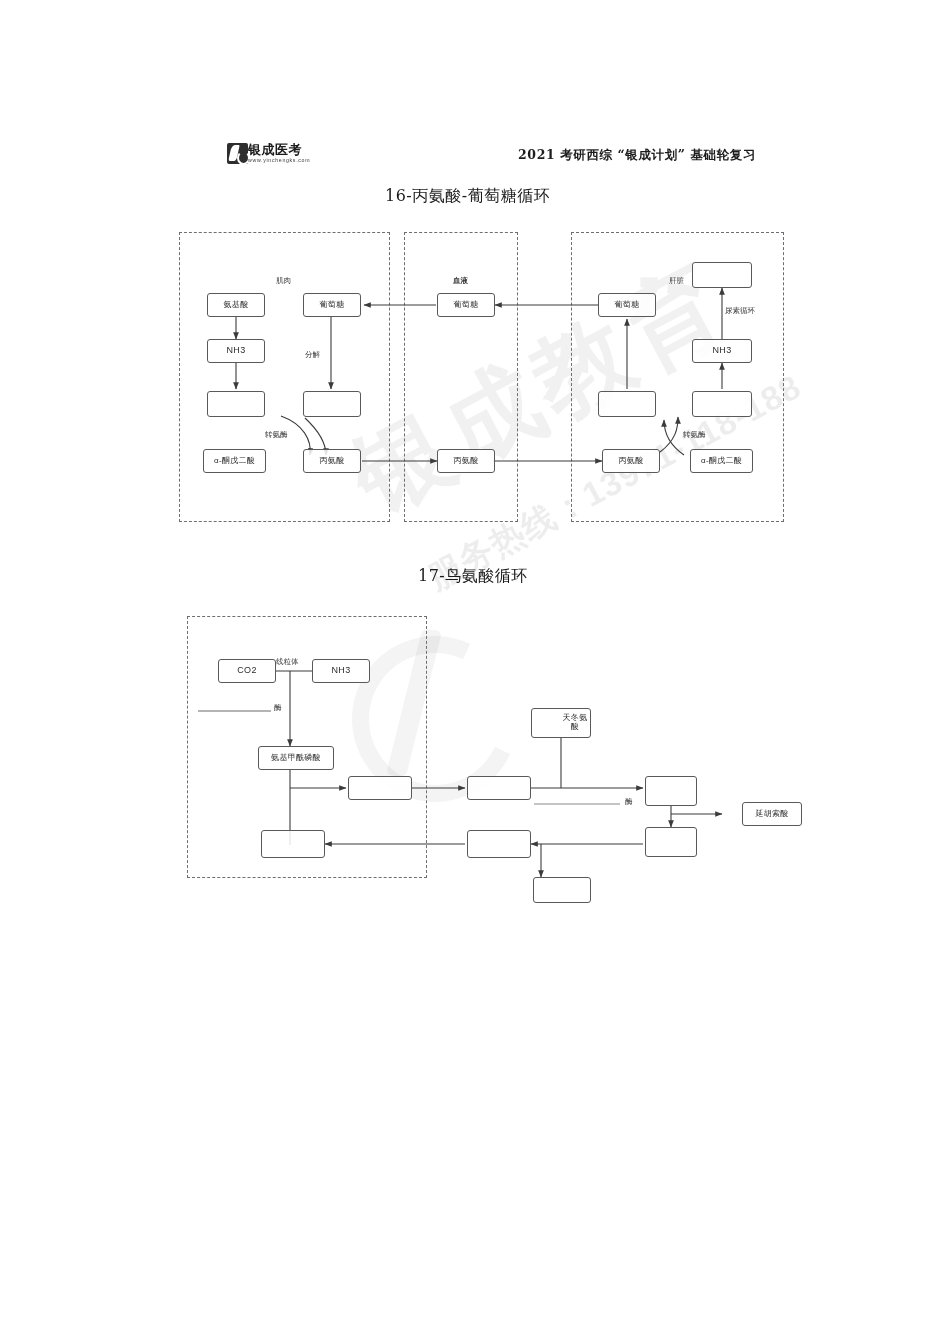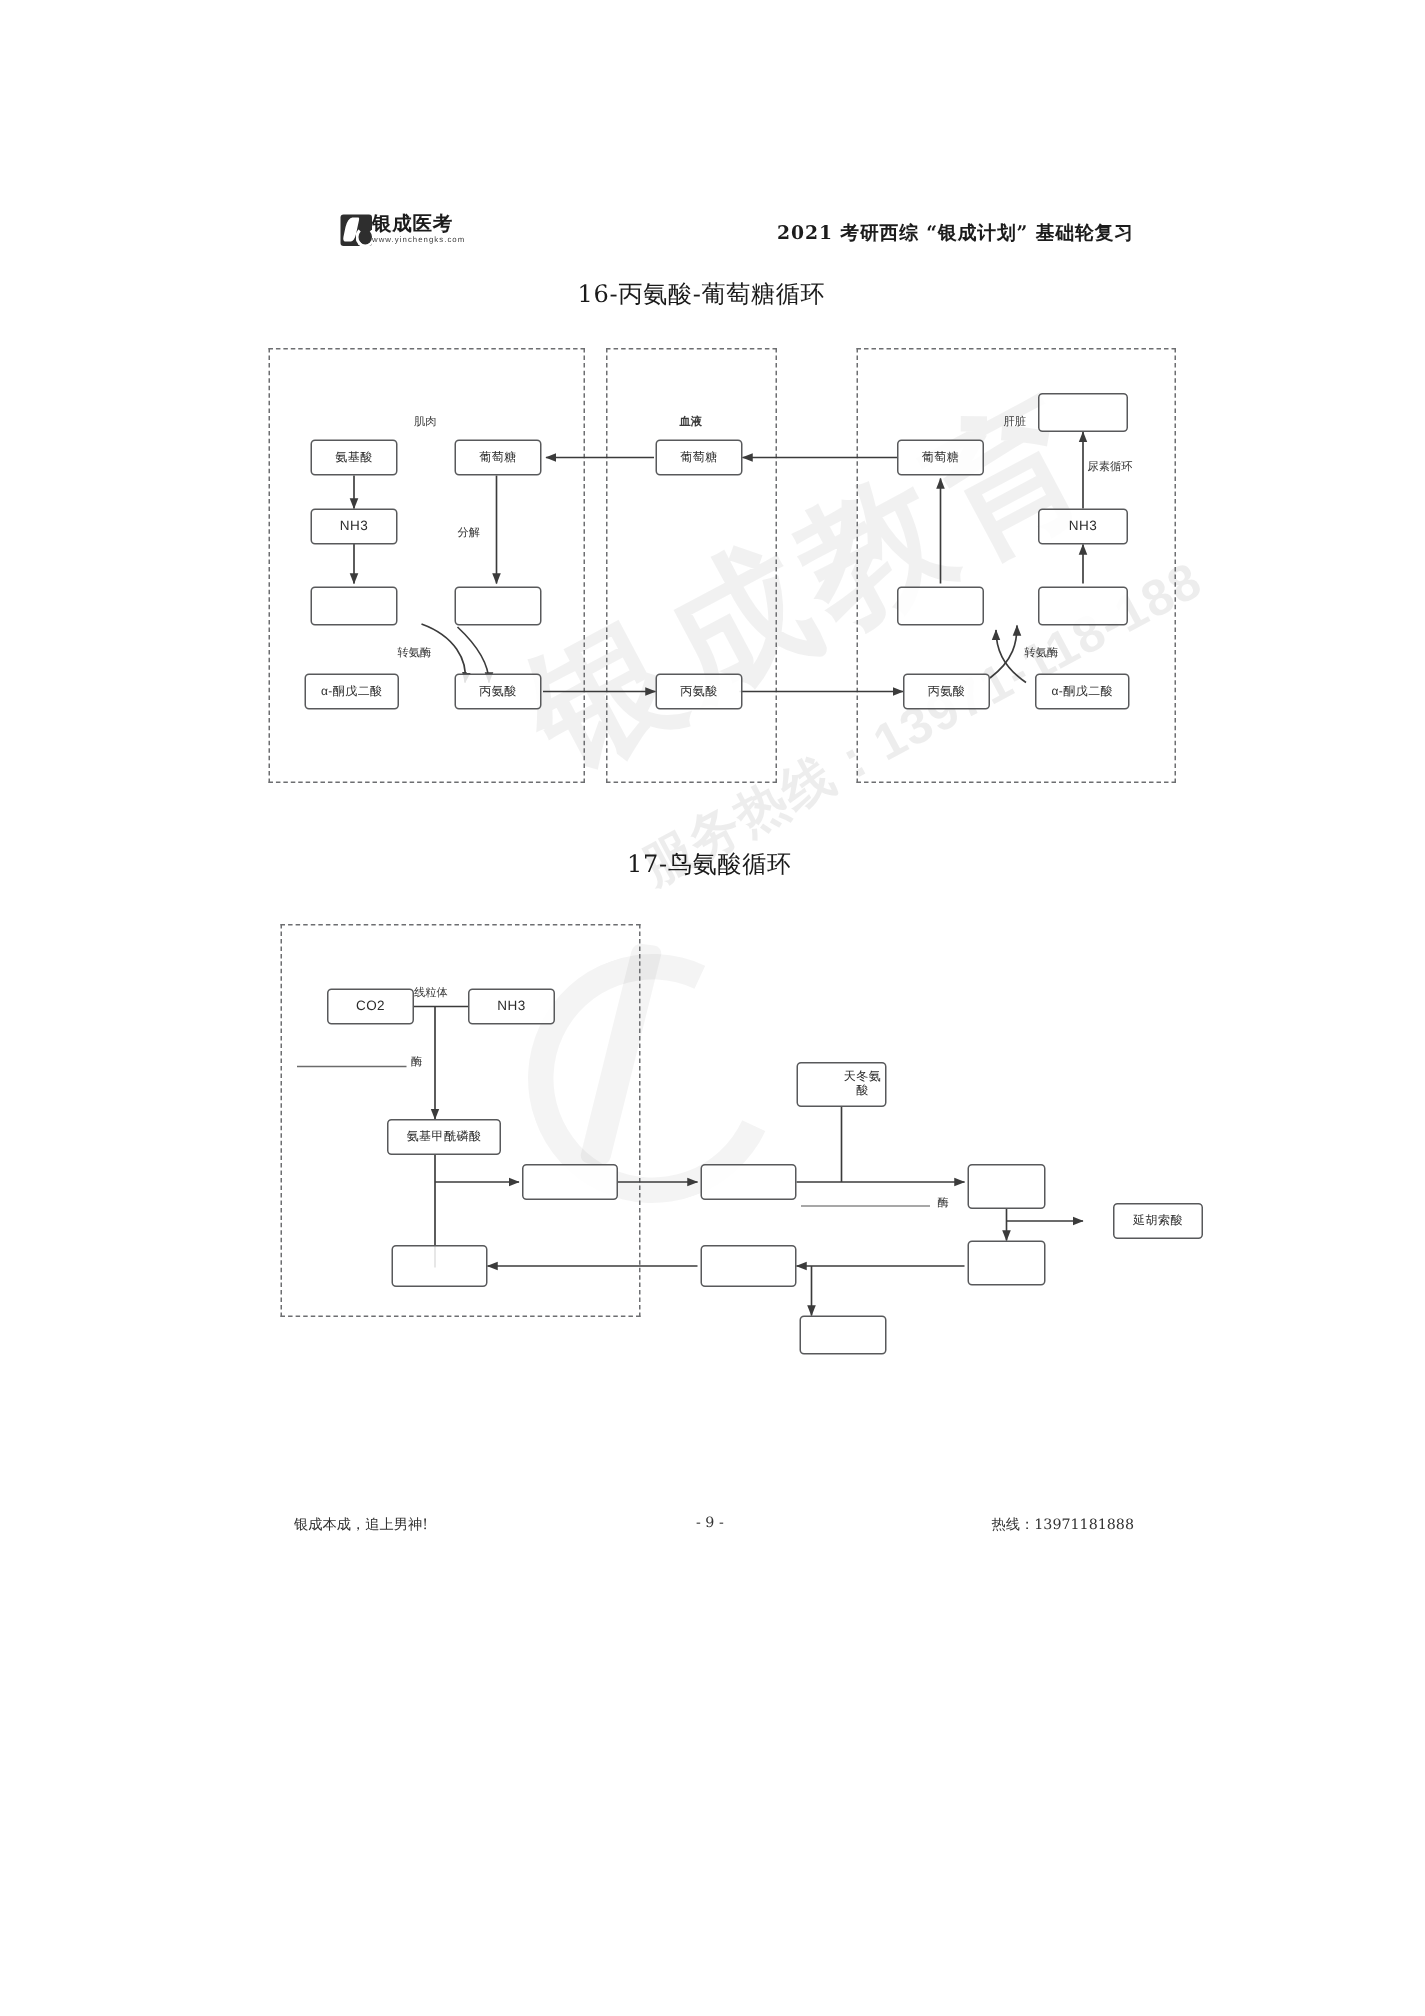--- a/index.html
+++ b/index.html
@@ -377,19 +377,14 @@
   <div class="nbox" style="left:467px; top:776px; width:64px; height:24px;"></div>
   <div class="nbox" style="left:531px; top:708px; width:60px; height:30px;padding-left:28px;">天冬氨酸</div>
   <div class="nbox" style="left:645px; top:776px; width:52px; height:30px;"></div>
   <div class="flabel" style="left:625px; top:797px;">酶</div>
   <div class="nbox" style="left:724px; top:802px; width:60px; height:24px;margin-left:18px;">延胡索酸</div>
   <div class="nbox" style="left:645px; top:827px; width:52px; height:30px;"></div>
   <div class="nbox" style="left:467px; top:830px; width:64px; height:28px;"></div>
   <div class="nbox" style="left:261px; top:830px; width:64px; height:28px;"></div>
   <div class="nbox" style="left:533px; top:877px; width:58px; height:26px;"></div>
 
-  <div class="footer">
-    <span class="footer-left">银成本成，追上男神!</span>
-    <span class="footer-center">- 9 -</span>
-    <span class="footer-right">热线：13971181888</span>
-  </div>
 
 </div>
 
 </body></html>

